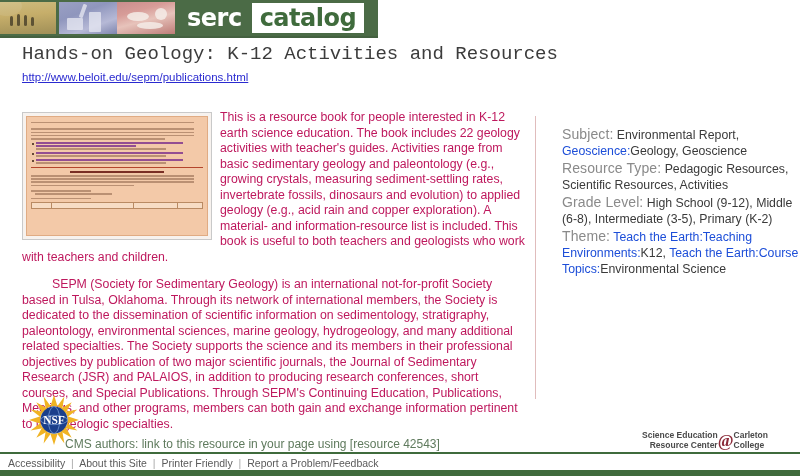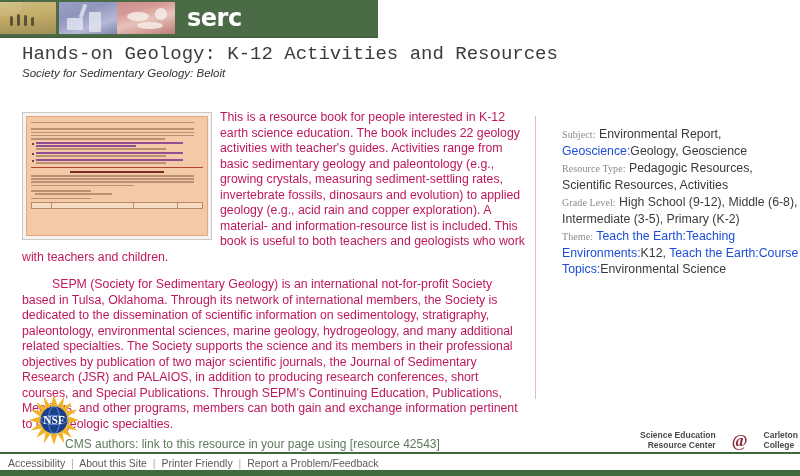--- a/index.html
+++ b/index.html
@@ -152,43 +152,42 @@
   
   .meta-col {
     position: absolute; left: 540px; top: 16px;
     width: 240px;
     font-size: 12.3px;
     line-height: 16px;
     color: #3a3a3a;
   }
   .meta-row { margin-bottom: 1px; }
   .meta-key {
-    font-size: 10px;
+    font-size: 14px;
     color: #8a8a8a;
     letter-spacing: 0.1px;
-    font-family: Liberation Serif, serif;
   }
   .meta-val { font-size: 12.3px; color: #3a3a3a; }
   .meta-val .dim { color: #1d4ed8; }
 
   
   .footer { position: absolute; left: 0; bottom: 0; width: 800px; }
 
   .nsf-logo {
     position: absolute; left: 28px; bottom: 30px;
     width: 52px; height: 52px;
   }
   .cms-line {
     position: absolute; left: 65px; bottom: 25px;
     font-size: 12px;
     color: #5f7a5d;
   }
   .serc-carleton {
-    position: absolute; right: 2px; bottom: 26px;
-    display: flex; align-items: center; gap: 16px;
+    position: absolute; right: 32px; bottom: 26px;
+    display: flex; align-items: center; gap: 0;
     font-size: 8.5px; line-height: 10px;
     color: #4a4a4a;
     font-family: "Liberation Sans", sans-serif;
   }
   .sc-left { text-align: right; font-weight: bold; }
   .sc-right { text-align: left; font-weight: bold; }
   .at-glyph {
     color: #8c2b3a; font-size: 17px; font-weight: bold;
     font-family: "Liberation Serif", serif; line-height: 1;
   }
@@ -223,25 +222,26 @@
     <span class="f" style="left:8px;top:16px;width:16px;height:12px;"></span>
     <span class="f" style="left:30px;top:10px;width:12px;height:20px;"></span>
     <span class="f" style="left:22px;top:2px;width:4px;height:14px;transform:rotate(20deg);"></span>
   </div>
   <div class="band b3">
     <span class="f" style="left:10px;top:10px;width:22px;height:9px;"></span>
     <span class="f" style="left:20px;top:20px;width:26px;height:7px;"></span>
     <span class="f" style="left:38px;top:6px;width:12px;height:12px;"></span>
   </div>
   <div class="serc-word">serc</div>
+  <div class="catalog-word">catalog</div>
 </div>
 
 <div class="title-block">
   <h1 class="page-title">Hands-on Geology: K-12 Activities and Resources</h1>
-  <div class="res-pub">Society for Sedimentary Geology: Beloit</div>
+  <a class="res-url" href="#">http://www.beloit.edu/sepm/publications.html</a>
 </div>
 
 <div class="content">
 
   <div class="main-col">
 
     <div class="thumb">
       <div class="thumb-inner">
         <div class="t-line w95"></div>
         <div style="height:2px"></div>

